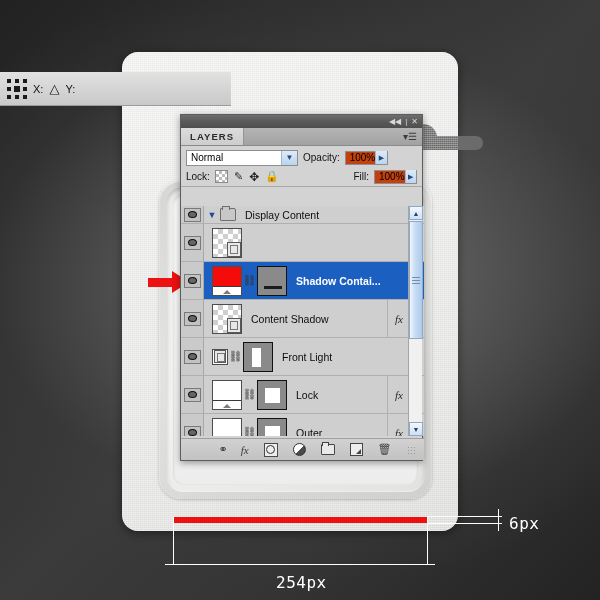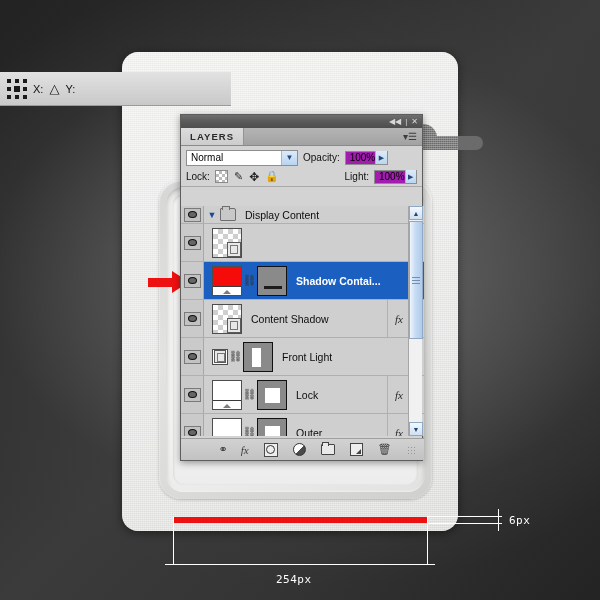--- a/index.html
+++ b/index.html
@@ -58,21 +58,21 @@
   }
 
   
   .red-bar{
     position:absolute;left:173px;top:517px;width:254px;height:6px;background:#ee1111;
   }
 
   
   .guide{position:absolute;background:#ffffff;}
   .meas-label{
-    position:absolute;color:#ffffff;font-size:11px;
+    position:absolute;color:#ffffff;font-size:16px;
     font-family:"DejaVu Sans Mono", monospace;letter-spacing:.5px;white-space:nowrap;
   }
 
   
   .arrow-wrap{position:absolute;left:148px;top:271px;width:42px;height:22px;}
   .arrow-shaft{position:absolute;left:0;top:7px;width:26px;height:9px;background:#ee1111;}
   .arrow-head{
     position:absolute;left:24px;top:0;width:0;height:0;
     border-top:11px solid transparent;border-bottom:11px solid transparent;
     border-left:17px solid #ee1111;
@@ -132,21 +132,21 @@
     display:flex;align-items:center;justify-content:space-between;font-size:10px;color:#000;
     padding-left:4px;box-sizing:border-box;
   }
   .select .chev{
     width:15px;height:14px;background:linear-gradient(180deg,#dcebfb,#b9d4f0);
     border-left:1px solid #9fb7d0;display:flex;align-items:center;justify-content:center;
     font-size:8px;color:#27497a;
   }
   .lbl{font-size:10px;color:#111;}
   .numbox{
-    width:43px;height:14px;background:#a21caf;border:1px solid #8e8e8e;
+    width:43px;height:14px;background:#c2410c;border:1px solid #8e8e8e;
     display:flex;align-items:center;justify-content:space-between;font-size:10px;color:#000;
     box-sizing:border-box;
   }
   .numbox span:first-child{padding-left:4px;}
   .numbox .chev{
     width:13px;height:13px;background:linear-gradient(180deg,#dcebfb,#bcd6f1);
     border-left:1px solid #9fb7d0;display:flex;align-items:center;justify-content:center;
     font-size:7px;color:#27497a;
   }
   .row-lock{
@@ -353,21 +353,21 @@
 
     <div class="row-lock">
       <span class="lbl">Lock:</span>
       <div class="lock-icons">
         <span class="checker"></span>
         <span style="font-size:11px;color:#333;">✎</span>
         <span style="font-size:12px;color:#222;">✥</span>
         <span style="font-size:11px;color:#111;">🔒</span>
       </div>
       <span class="fillspace"></span>
-      <span class="lbl">Light:</span>
+      <span class="lbl">Fill:</span>
       <div class="numbox">
         <span>100%</span>
         <span class="chev">▶</span>
       </div>
     </div>
 
     <div class="layer-list">
 
       <div class="lrow group">
         <div class="eye-cell">

